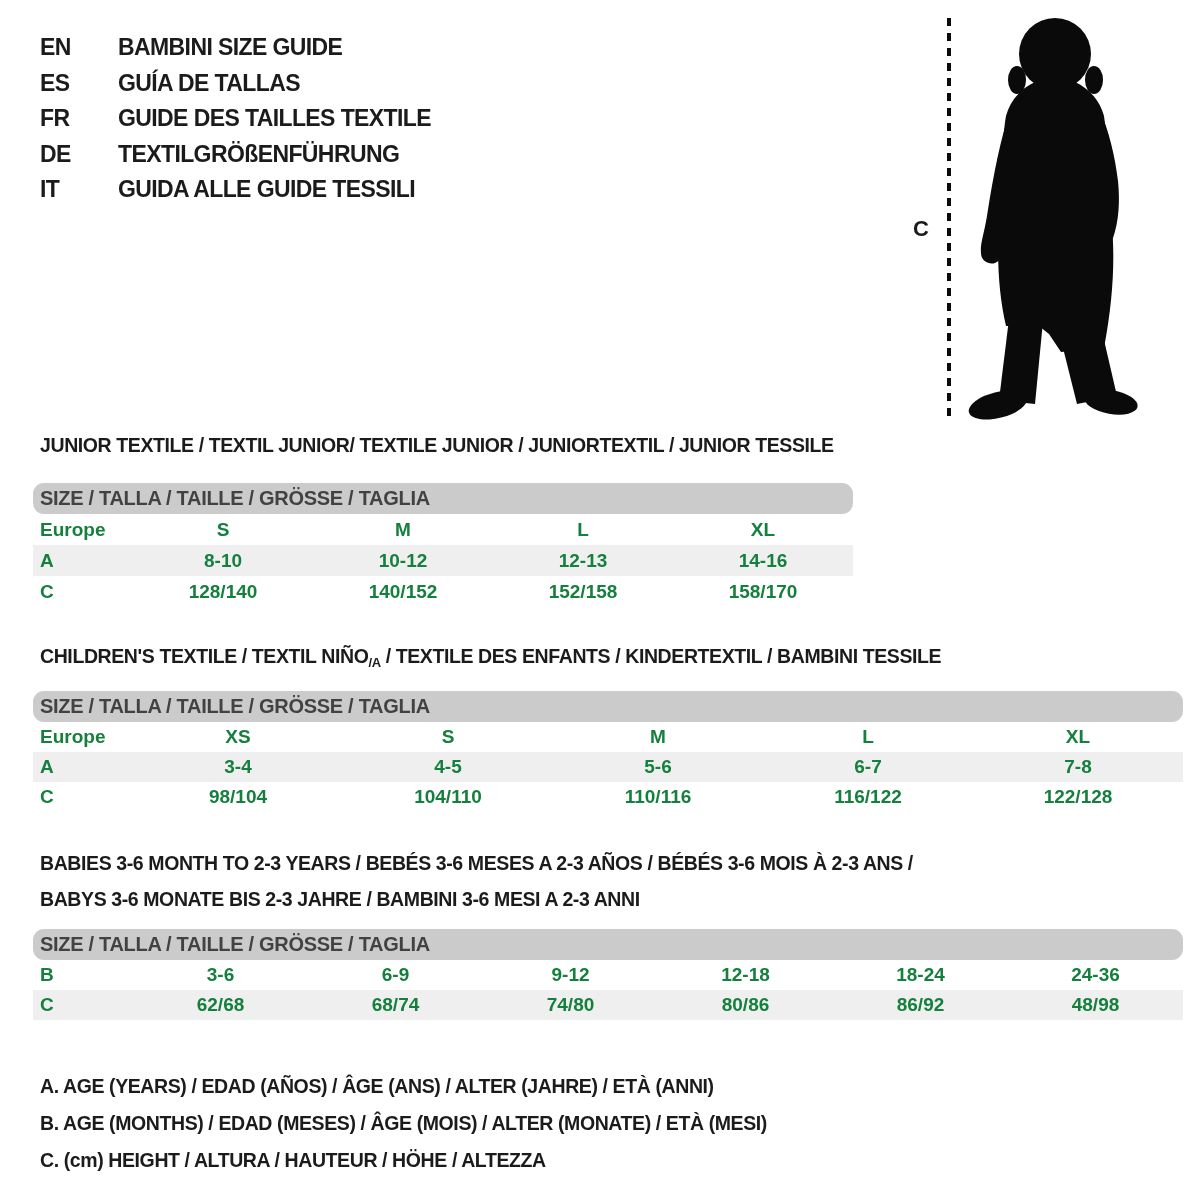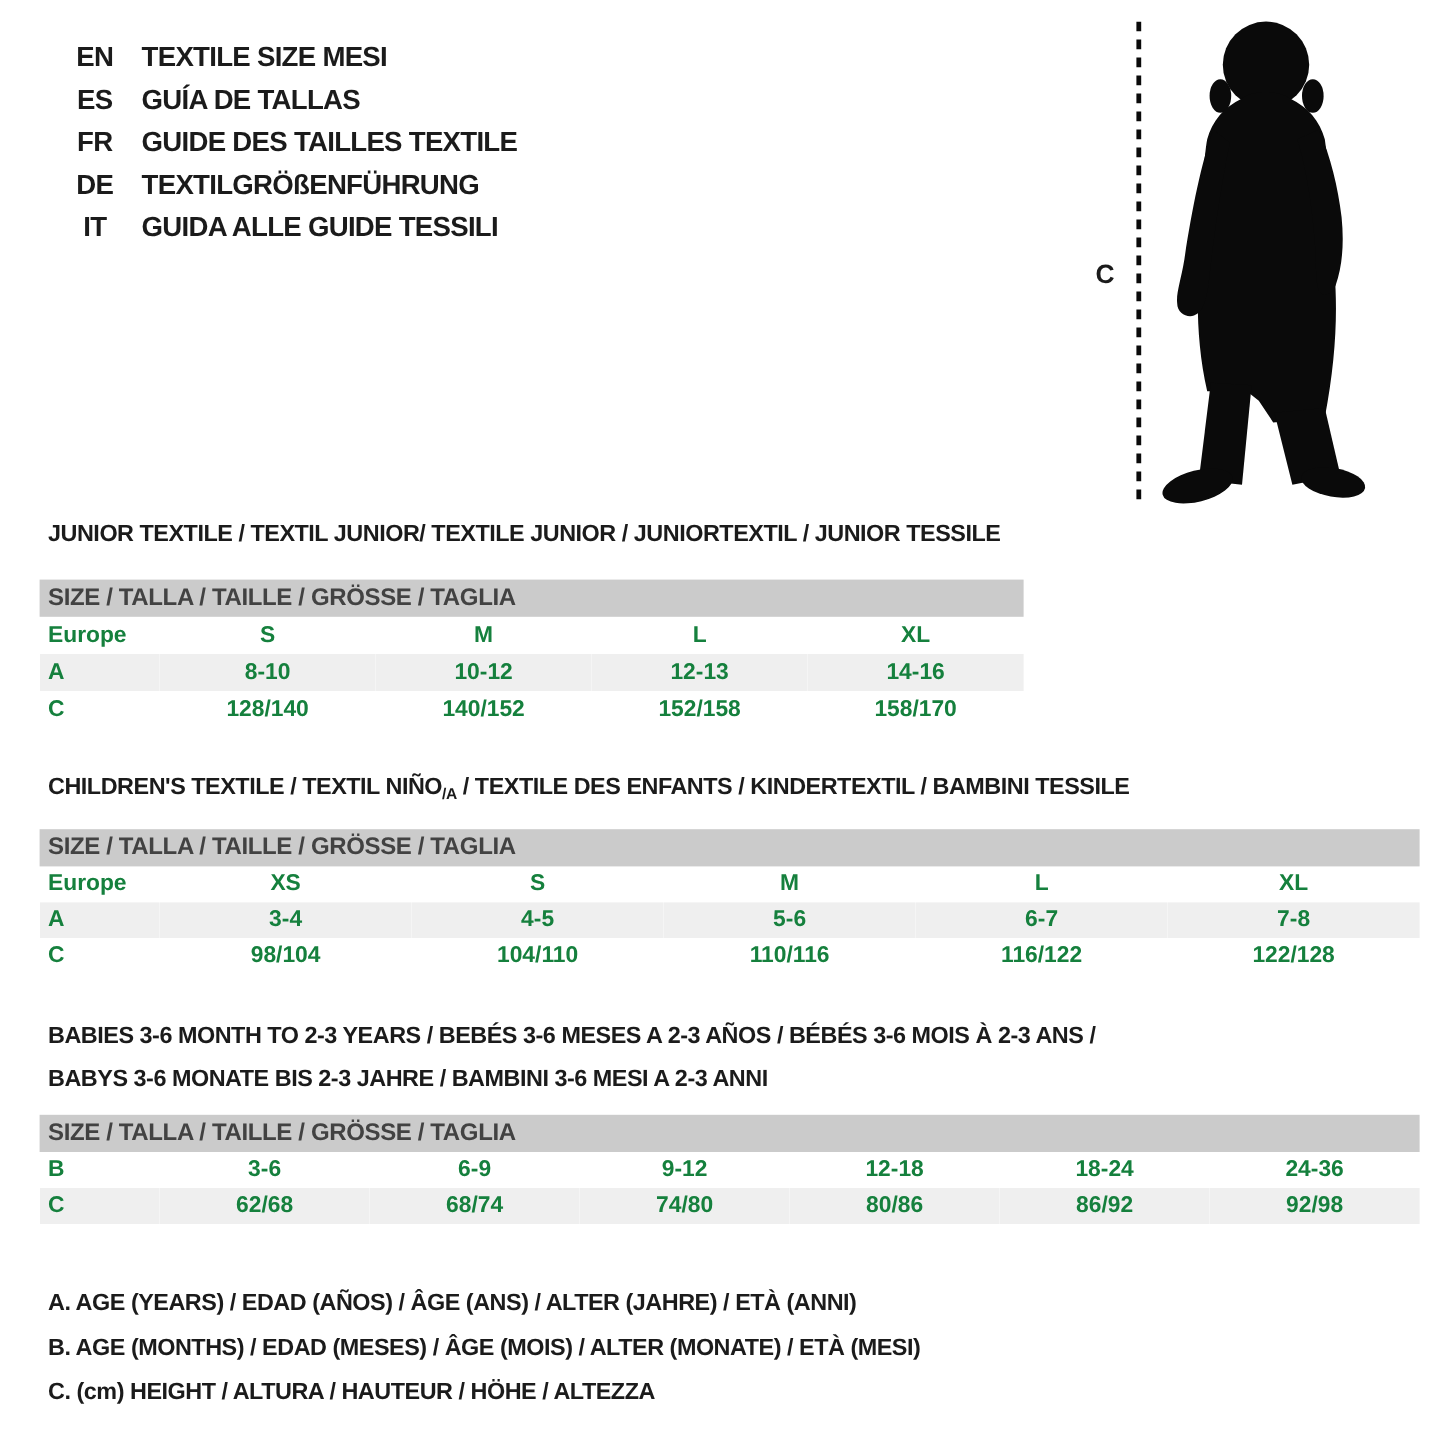--- a/index.html
+++ b/index.html
@@ -2,21 +2,21 @@
 <html><head>
 <meta charset="utf-8">
 <style>
   html,body { margin:0; padding:0; background:#ffffff; }
   .page {
     position:relative; width:1200px; height:1200px; background:#ffffff;
     font-family:"Liberation Sans", sans-serif; color:#1b1b1b; overflow:hidden;
   }
 
   
-  .lang-list { position:absolute; left:40px; top:30px;text-align:center; }
+  .lang-list { position:absolute; left:40px; top:30px; }
   .lang-row  { height:35.5px; display:flex; align-items:center; }
   .lang-code, .lang-title { font-size:23px; font-weight:700; letter-spacing:-0.6px; white-space:nowrap; }
   .lang-code { width:78px; }
 
   
   .figure { position:absolute; left:905px; top:16px; width:255px; height:412px; }
   .c-label { position:absolute; left:8px; top:200px; font-size:22px; font-weight:700; }
   .dash-line { position:absolute; left:40px; top:2px; }
   .kid-svg { position:absolute; left:60px; top:0; }
 
@@ -25,21 +25,21 @@
                      letter-spacing:-0.4px; white-space:nowrap; color:#1b1b1b; }
   .junior-heading   { top:434px; }
   .children-heading { top:645px;text-align:center; }
   .babies-heading-1 { top:852px; }
   .babies-heading-2 { top:888px; }
   .subscript { font-size:13px; vertical-align:-4px; font-weight:700; }
 
   
   .bar { position:absolute; left:33px; height:31px; line-height:31px; background:#cbcbcb;
          color:#424242; font-size:20px; font-weight:700; padding-left:7px;
-         letter-spacing:-0.3px; box-sizing:border-box; }
+         letter-spacing:-0.3px; box-sizing:border-box;border-radius:11px; }
   .bar-junior   { top:483px; width:820px; }
   .bar-children { top:691px; width:1150px; }
   .bar-babies   { top:929px; width:1150px; }
 
   
   table.sizes { position:absolute; left:33px; border-collapse:collapse; table-layout:fixed;
                 font-size:19px; font-weight:700; color:#15803d; }
   table.sizes td { text-align:center; padding:0; overflow:hidden; }
   table.sizes td.row-label { text-align:left; padding-left:7px; }
   tr.striped { background:#efefef; }
@@ -53,21 +53,21 @@
                  letter-spacing:-0.4px; white-space:nowrap; }
 </style>
 </head>
 <body>
 
 <div class="page">
 
   <div class="lang-list">
     <div class="lang-row">
       <span class="lang-code">EN</span>
-      <span class="lang-title">TEXTILE SIZE MESI</span>
+      <span class="lang-title">BAMBINI SIZE GUIDE</span>
     </div>
     <div class="lang-row">
       <span class="lang-code">ES</span>
       <span class="lang-title">GUÍA DE TALLAS</span>
     </div>
     <div class="lang-row">
       <span class="lang-code">FR</span>
       <span class="lang-title">GUIDE DES TAILLES TEXTILE</span>
     </div>
     <div class="lang-row">
@@ -206,21 +206,21 @@
         <td>18-24</td>
         <td>24-36</td>
       </tr>
       <tr class="striped">
         <td class="row-label">C</td>
         <td>62/68</td>
         <td>68/74</td>
         <td>74/80</td>
         <td>80/86</td>
         <td>86/92</td>
-        <td>92/98</td>
+        <td>48/98</td>
       </tr>
     </tbody>
   </table>
 
   <div class="legend">
     <div class="legend-line">A. AGE (YEARS) / EDAD (AÑOS) / ÂGE (ANS) / ALTER (JAHRE) / ETÀ (ANNI)</div>
     <div class="legend-line">B. AGE (MONTHS) / EDAD (MESES) / ÂGE (MOIS) / ALTER (MONATE) / ETÀ (MESI)</div>
     <div class="legend-line">C. (cm) HEIGHT / ALTURA / HAUTEUR / HÖHE / ALTEZZA</div>
   </div>
 

